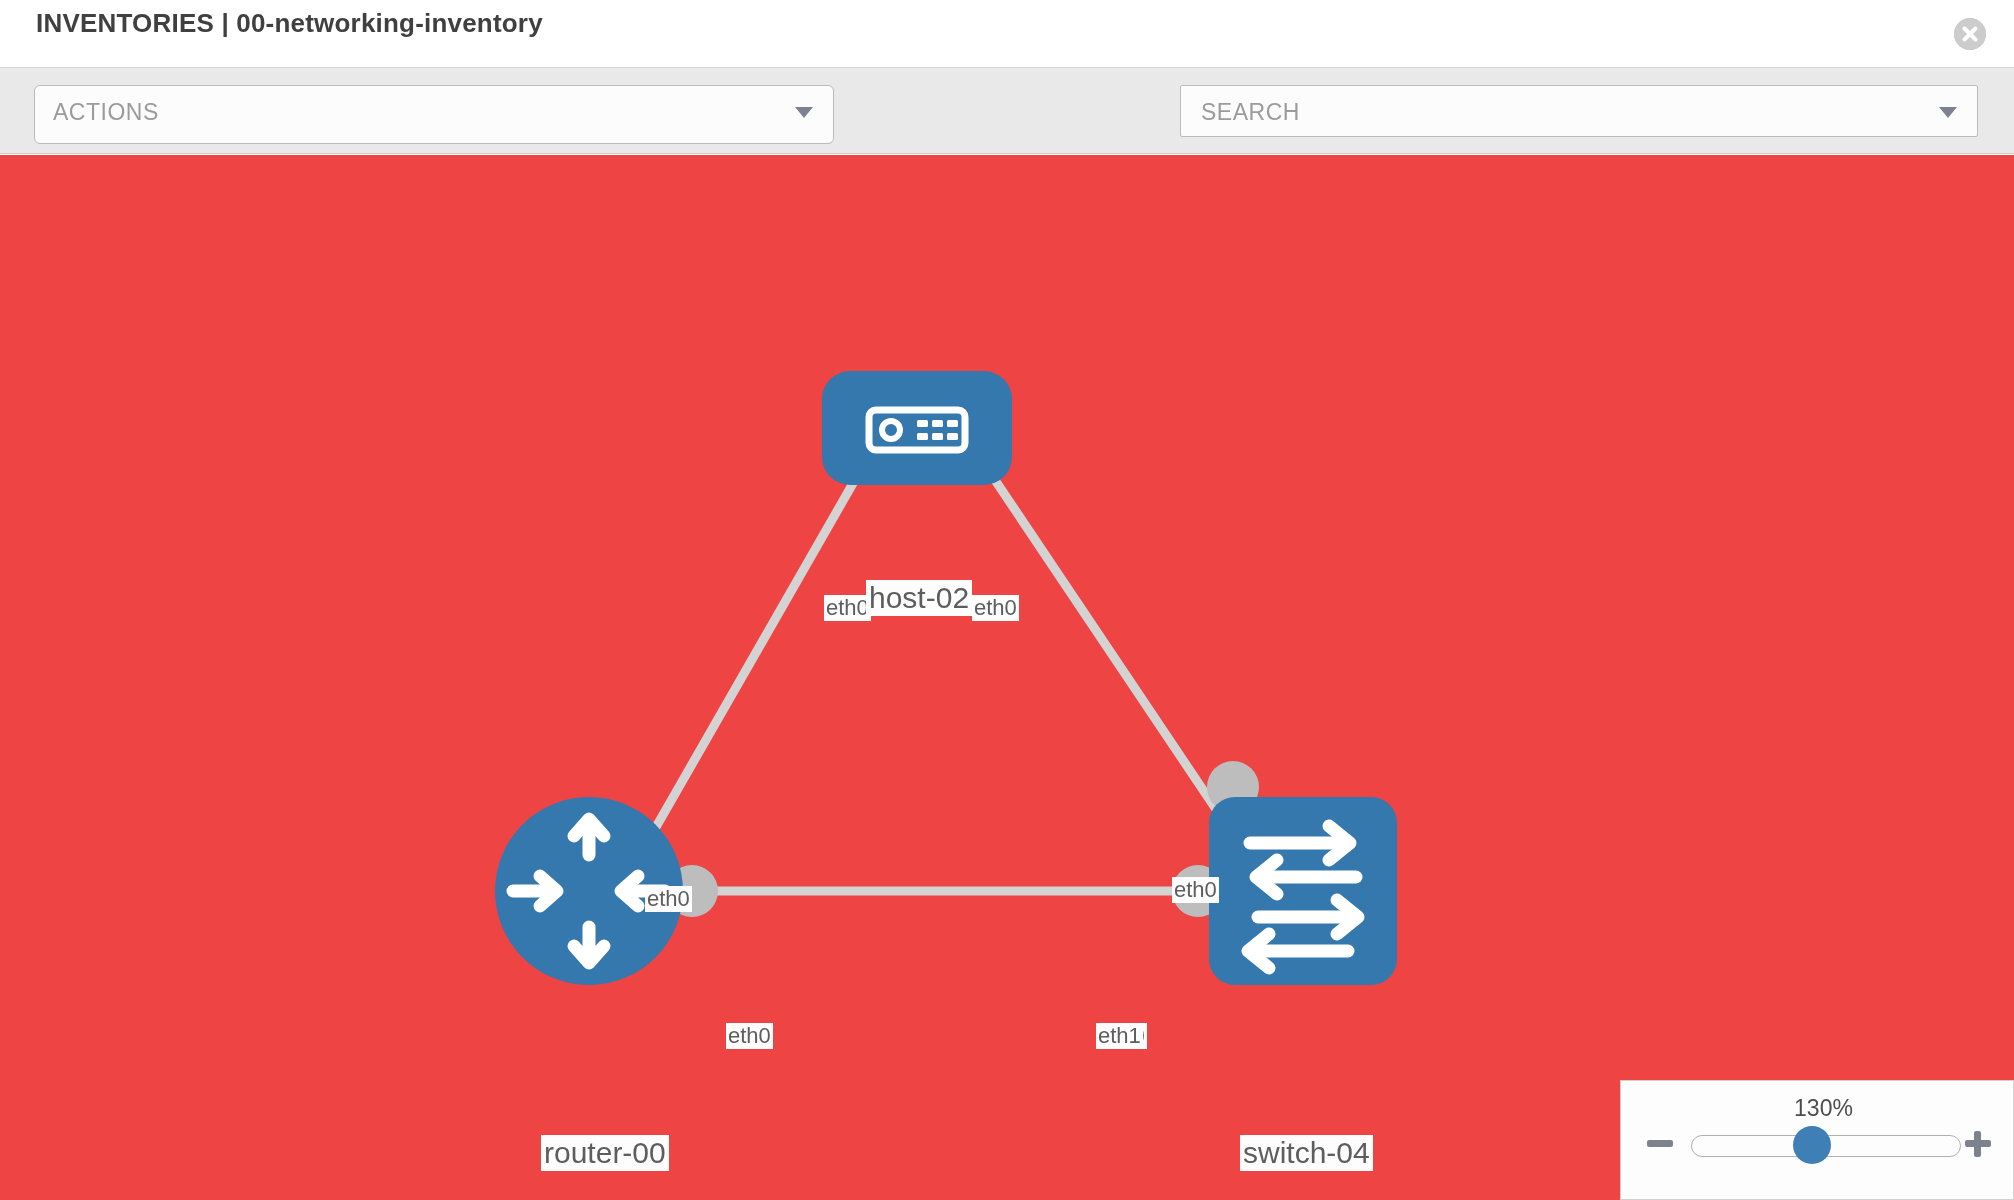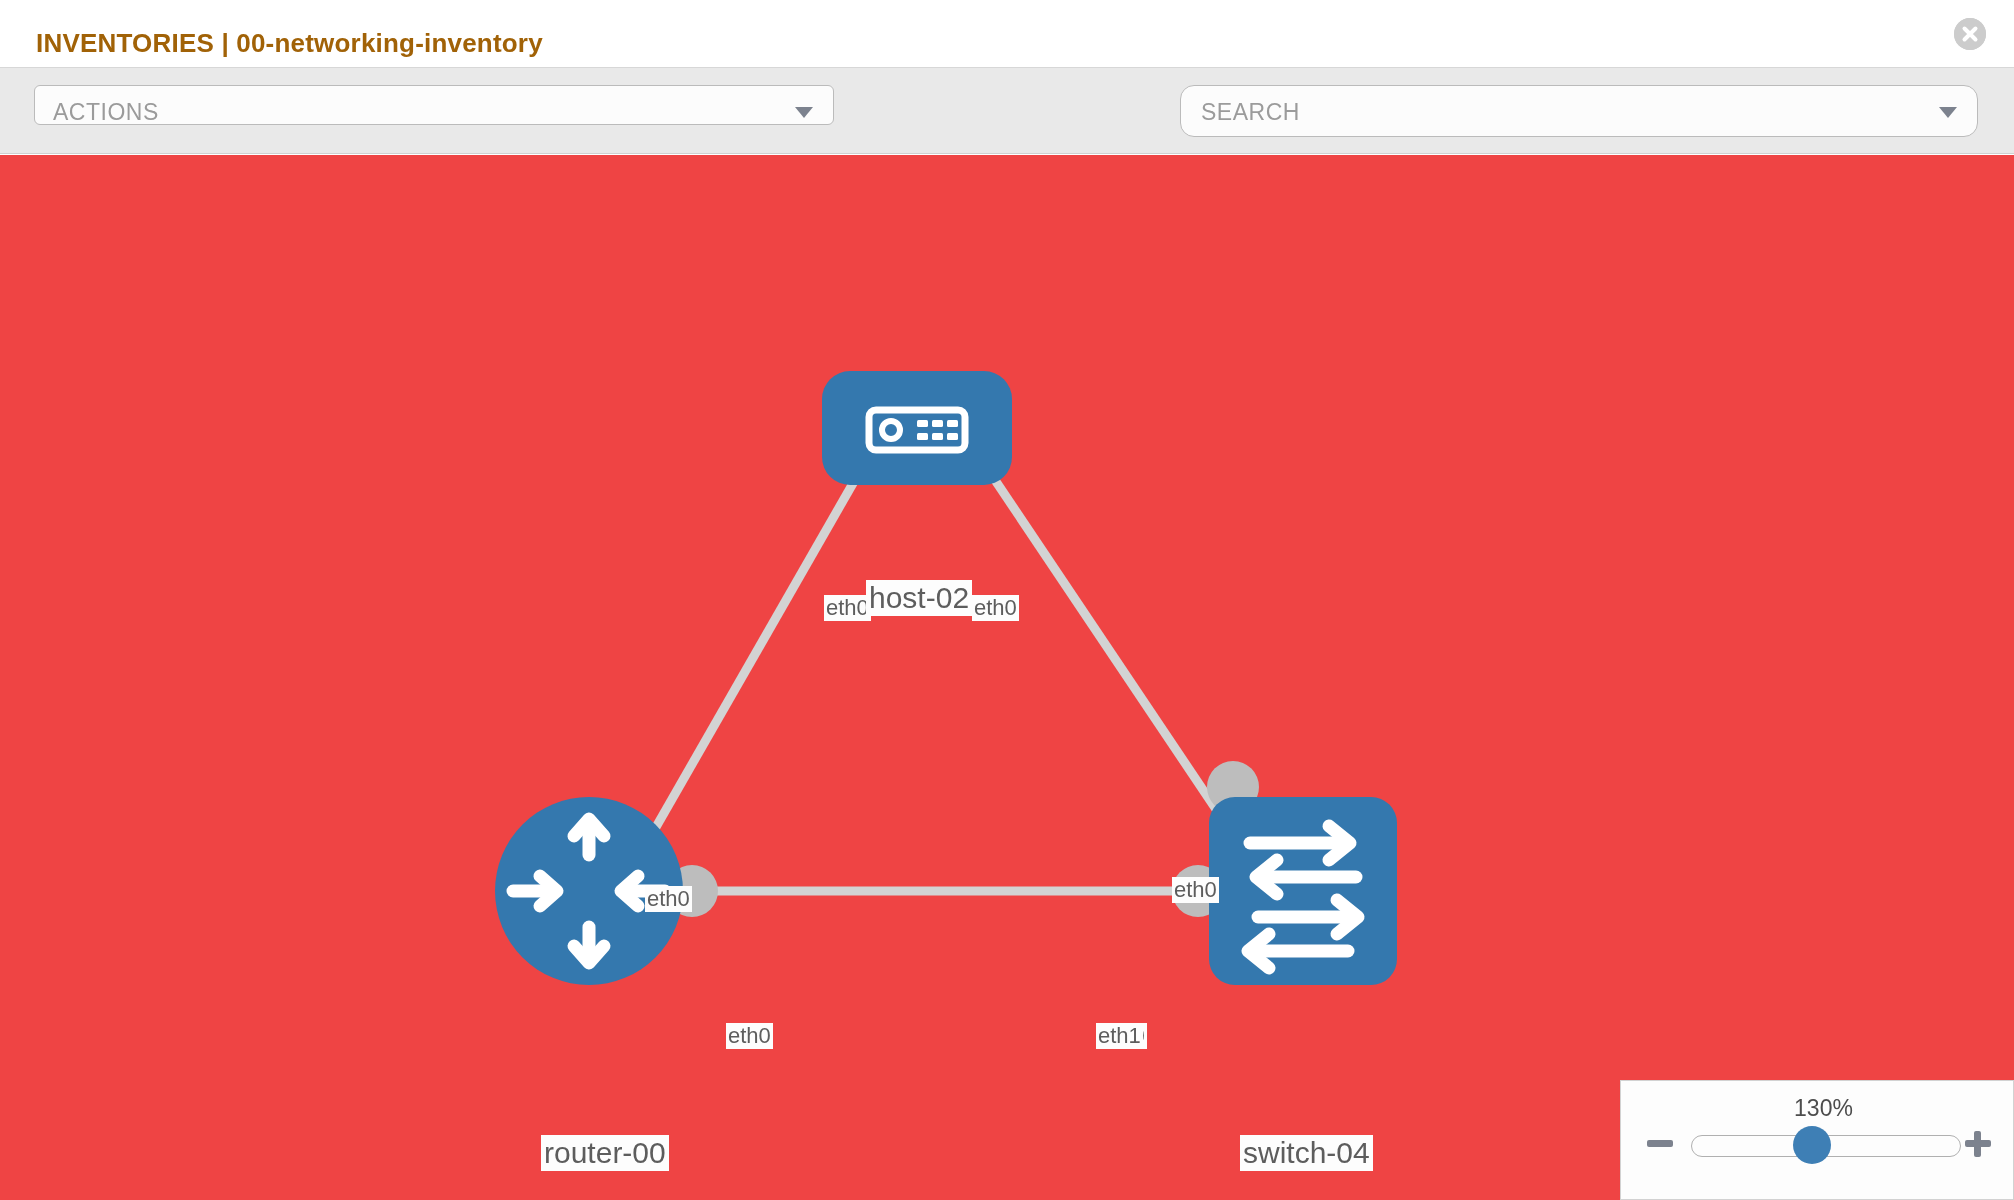--- a/index.html
+++ b/index.html
@@ -25,24 +25,24 @@
     left: 0; top: 0;
     width: 2014px;
     height: 68px;
     background: #ffffff;
     border-bottom: 1px solid #d7d7d7;
     box-sizing: border-box;
   }
   .header-title {
     position: absolute;
     left: 36px;
-    top: 28px;
+    top: 8px;
     font-size: 26px;
     font-weight: bold;
-    color: #a16207;
+    color: #404040;
     letter-spacing: 0.2px;
     white-space: nowrap;
   }
   .close-btn {
     position: absolute;
     right: 28px;
     top: 18px;
     width: 32px;
     height: 32px;
     border-radius: 50%;
@@ -59,21 +59,21 @@
     height: 86px;
     background: #e9e9e9;
     border-bottom: 1px solid #d0d0d0;
     box-sizing: border-box;
   }
   .actions-select {
     position: absolute;
     left: 34px;
     top: 17px;
     width: 800px;
-    height: 40px;
+    height: 59px;
     background: #fcfcfc;
     border: 1px solid #bbbbbb;
     border-radius: 6px;
     box-sizing: border-box;
     cursor: pointer;
   }
   .actions-label {
     position: absolute;
     left: 18px;
     top: 13px;
@@ -102,21 +102,21 @@
   .tool-icon.key    { left: 1114px; }
 
   .search-box {
     position: absolute;
     left: 1180px;
     top: 17px;
     width: 798px;
     height: 52px;
     background: #fcfcfc;
     border: 1px solid #bbbbbb;
-    border-radius: 14px;
+    border-radius: 2px;
     box-sizing: border-box;
   }
   .search-input {
     position: absolute;
     left: 18px;
     top: 0;
     width: 700px;
     height: 50px;
     border: 0;
     outline: none;

